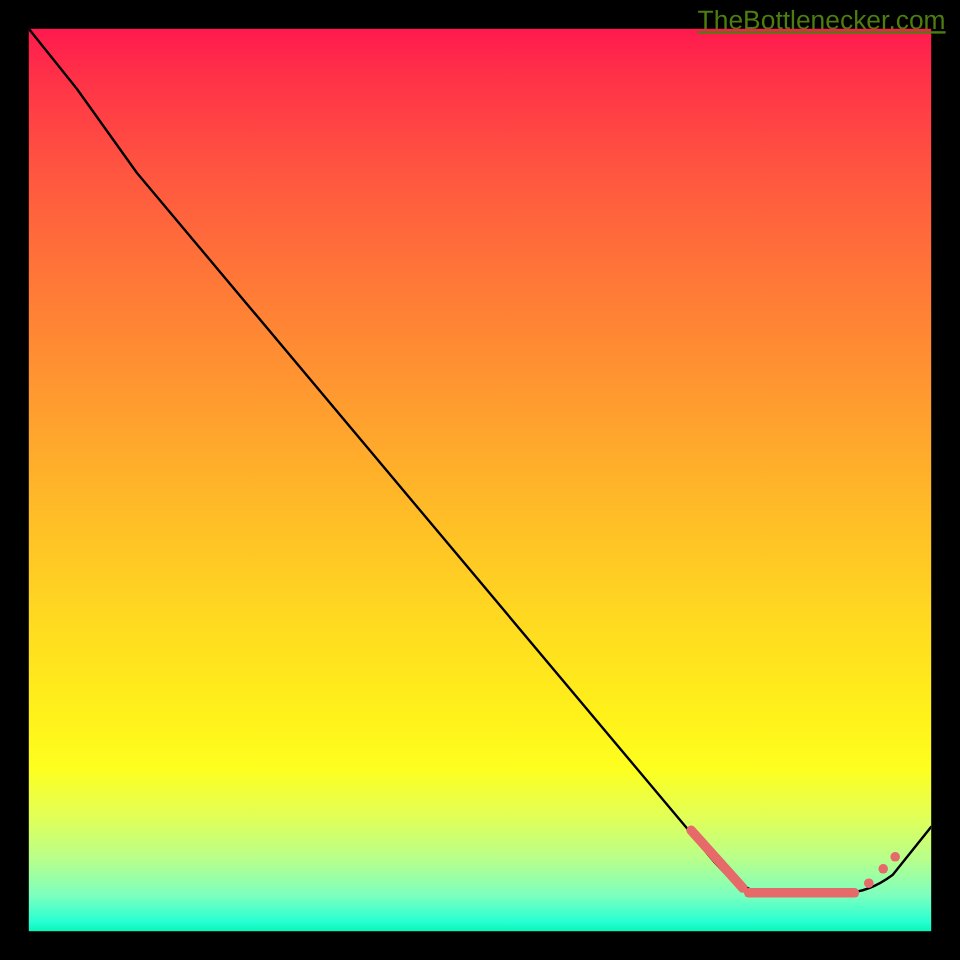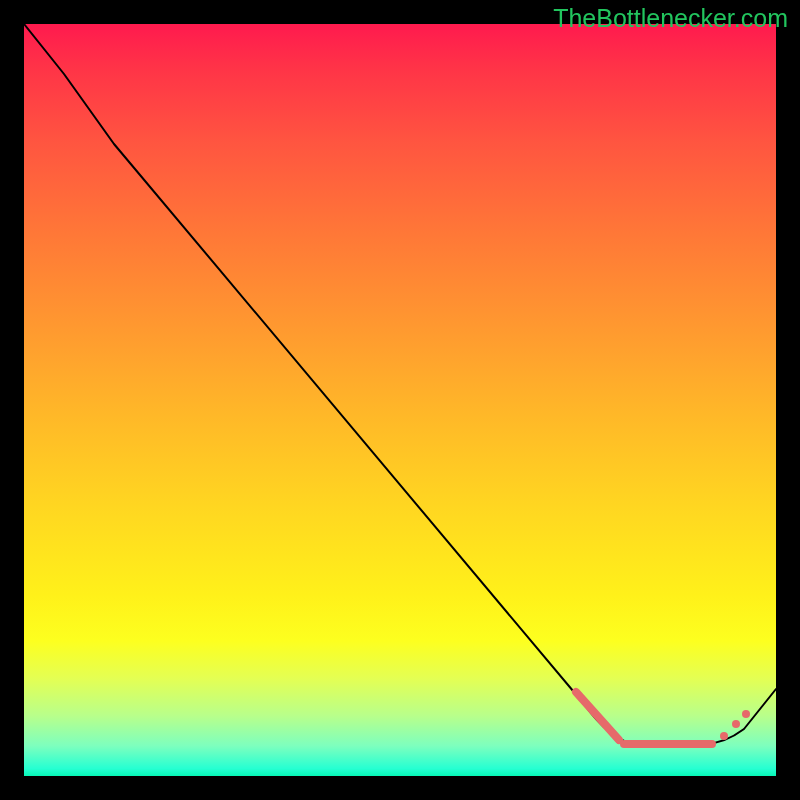--- a/index.html
+++ b/index.html
@@ -14,25 +14,26 @@
   .frame {
     position: relative;
     width: 800px;
     height: 800px;
     background: #000;
   }
   .watermark {
     position: absolute;
     top: 4px;
     right: 12px;
-    font-size: 25px;
+    font-size: 22px;
     font-weight: 500;
-    color: #22c55e;
+    color: #4d7c0f;
     letter-spacing: 0;
     z-index: 10;
+    text-decoration: underline;
   }
   .plot {
     position: absolute;
     left: 24px;
     top: 24px;
     width: 752px;
     height: 752px;
     background: linear-gradient(
       to bottom,
       #ff1a4e 0%,

